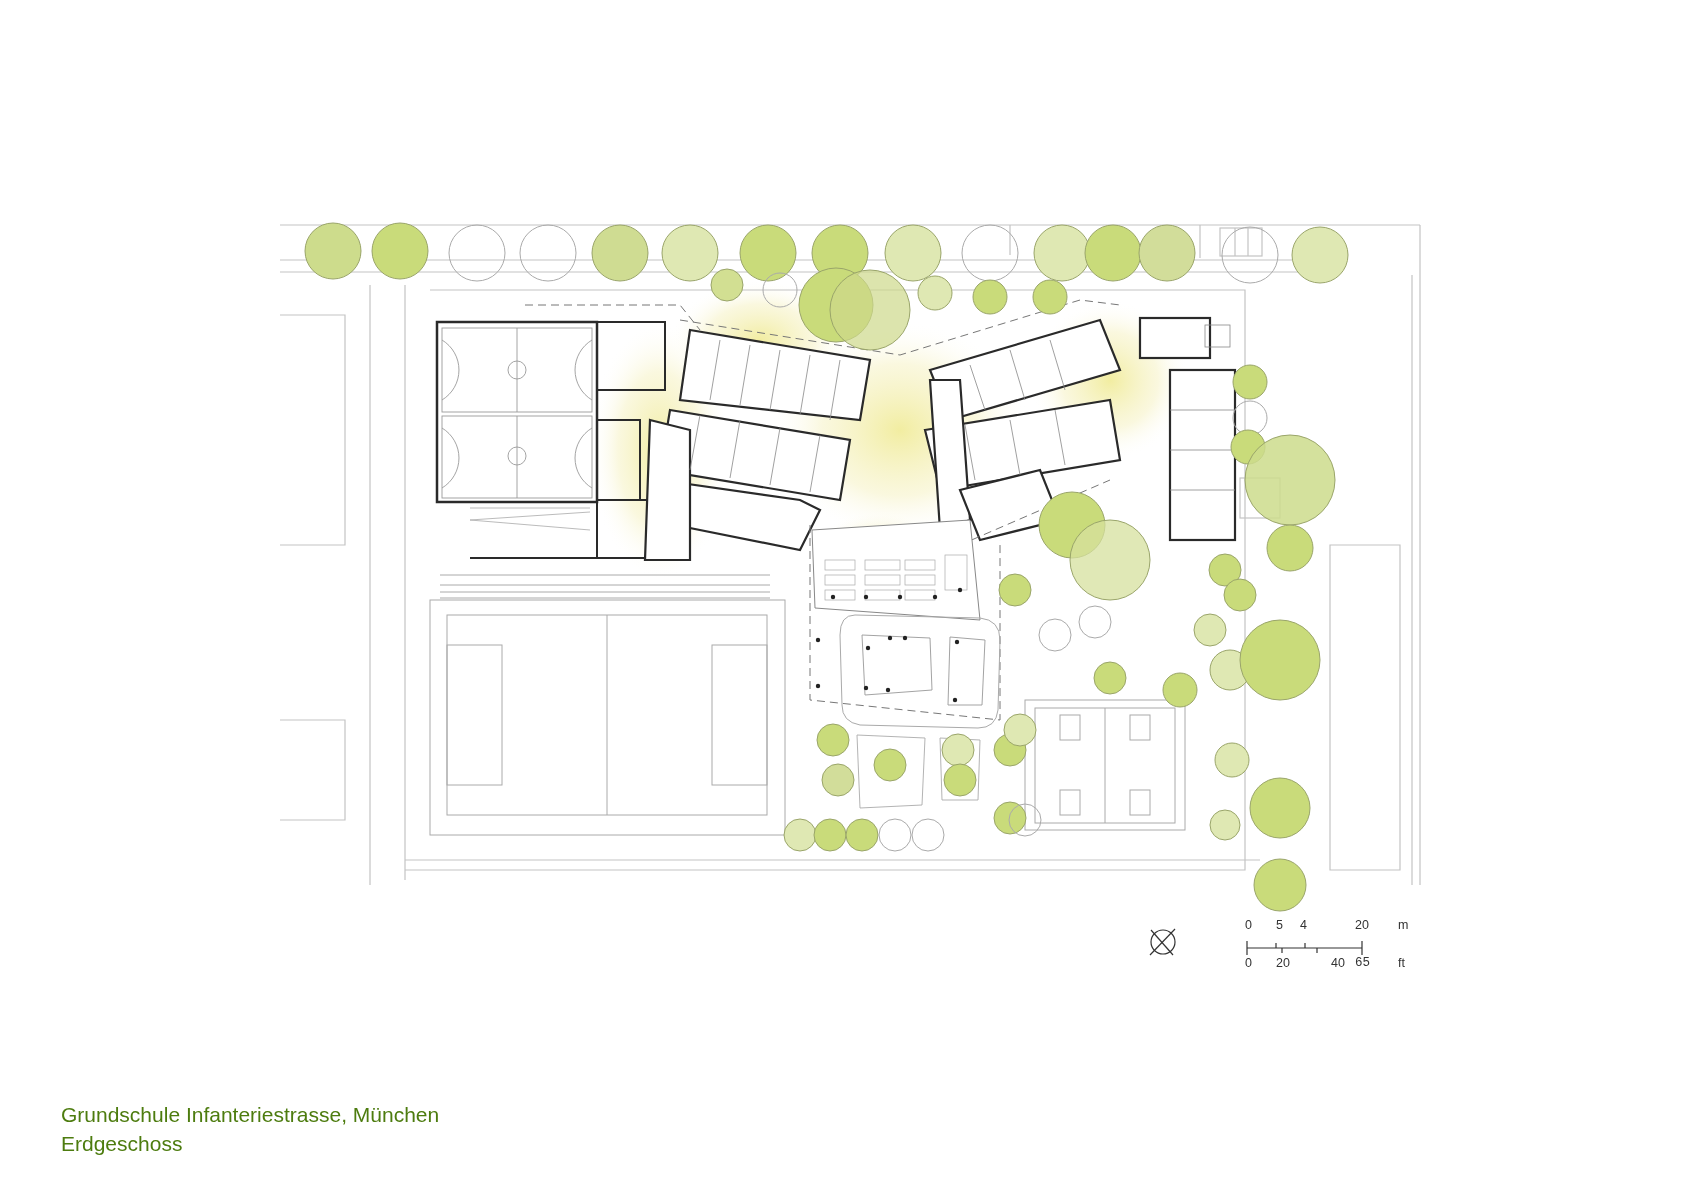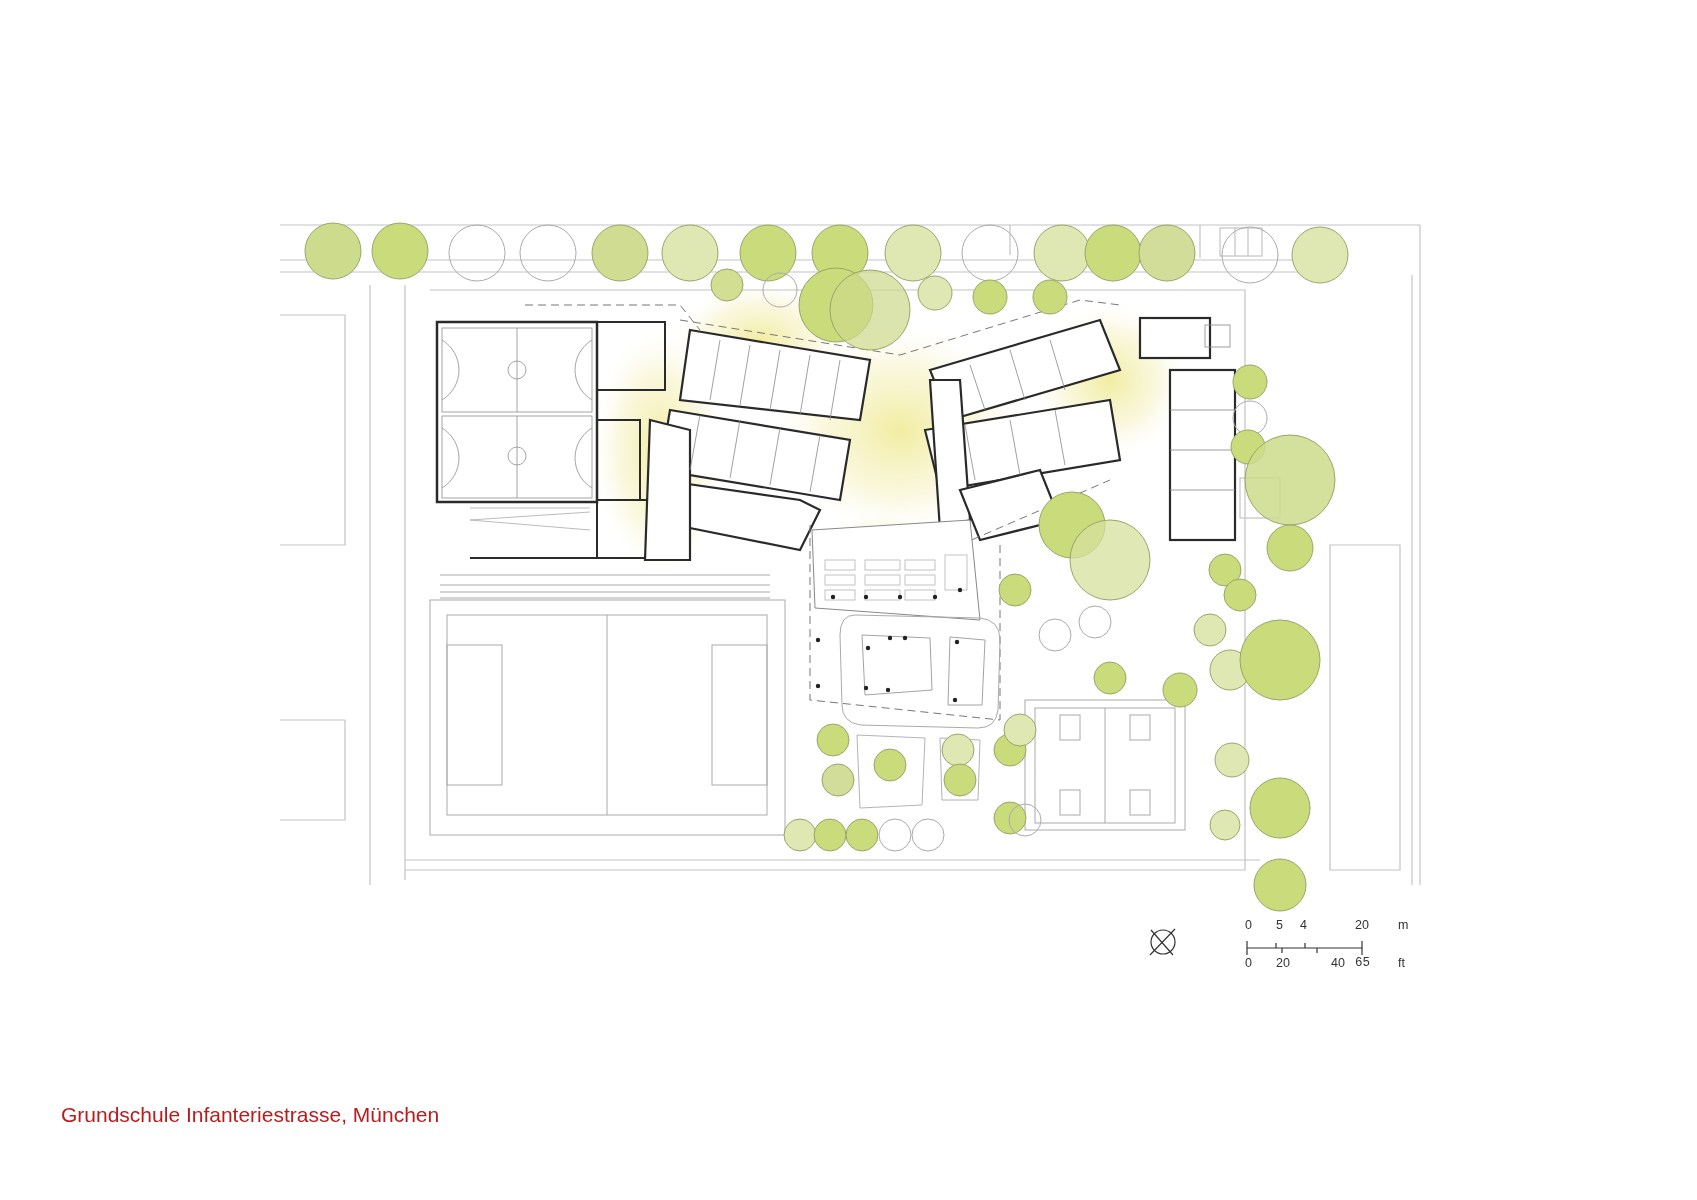--- a/index.html
+++ b/index.html
@@ -1,19 +1,19 @@
 <!DOCTYPE html>
 <html><head>
 <meta charset="utf-8">
 <style>
   html, body { margin:0; padding:0; background:#ffffff; }
   body { width:1697px; height:1200px; position:relative; overflow:hidden;
          font-family:"Liberation Sans", sans-serif; color:#222; }
   #plan { position:absolute; left:0; top:0; width:1697px; height:1200px; }
-  .caption { position:absolute; left:61px; top:1100px; font-size:21px; line-height:29px; color:#b91c1c; }
+  .caption { position:absolute; left:61px; top:1100px; font-size:21px; line-height:29px; color:#4d7c0f; }
   .caption div { white-space:nowrap; }
   .scale-label { position:absolute; font-size:12.5px; color:#333; white-space:nowrap; }
 </style>
 </head>
 <body>
 
 <svg id="plan" viewBox="0 0 1697 1200" xmlns="http://www.w3.org/2000/svg">
   <defs>
     <radialGradient id="glow" cx="50%" cy="50%" r="50%">
       <stop offset="0%" stop-color="#f1ec9c" stop-opacity="0.95"></stop>
@@ -245,13 +245,14 @@
 <span class="scale-label" style="left:1355px; top:918px;">20</span>
 <span class="scale-label" style="left:1398px; top:918px;">m</span>
 <span class="scale-label" style="left:1245px; top:956px;">0</span>
 <span class="scale-label" style="left:1276px; top:956px;">20</span>
 <span class="scale-label" style="left:1311px; top:956px;margin-left:20px;">40</span>
 <span class="scale-label" style="left:1355px; top:956px;font-family:Liberation Mono, monospace;">65</span>
 <span class="scale-label" style="left:1398px; top:956px;">ft</span>
 
 <div class="caption">
   <div>Grundschule Infanteriestrasse, München</div>
+  <div>Erdgeschoss</div>
 </div>
 
 </body></html>

